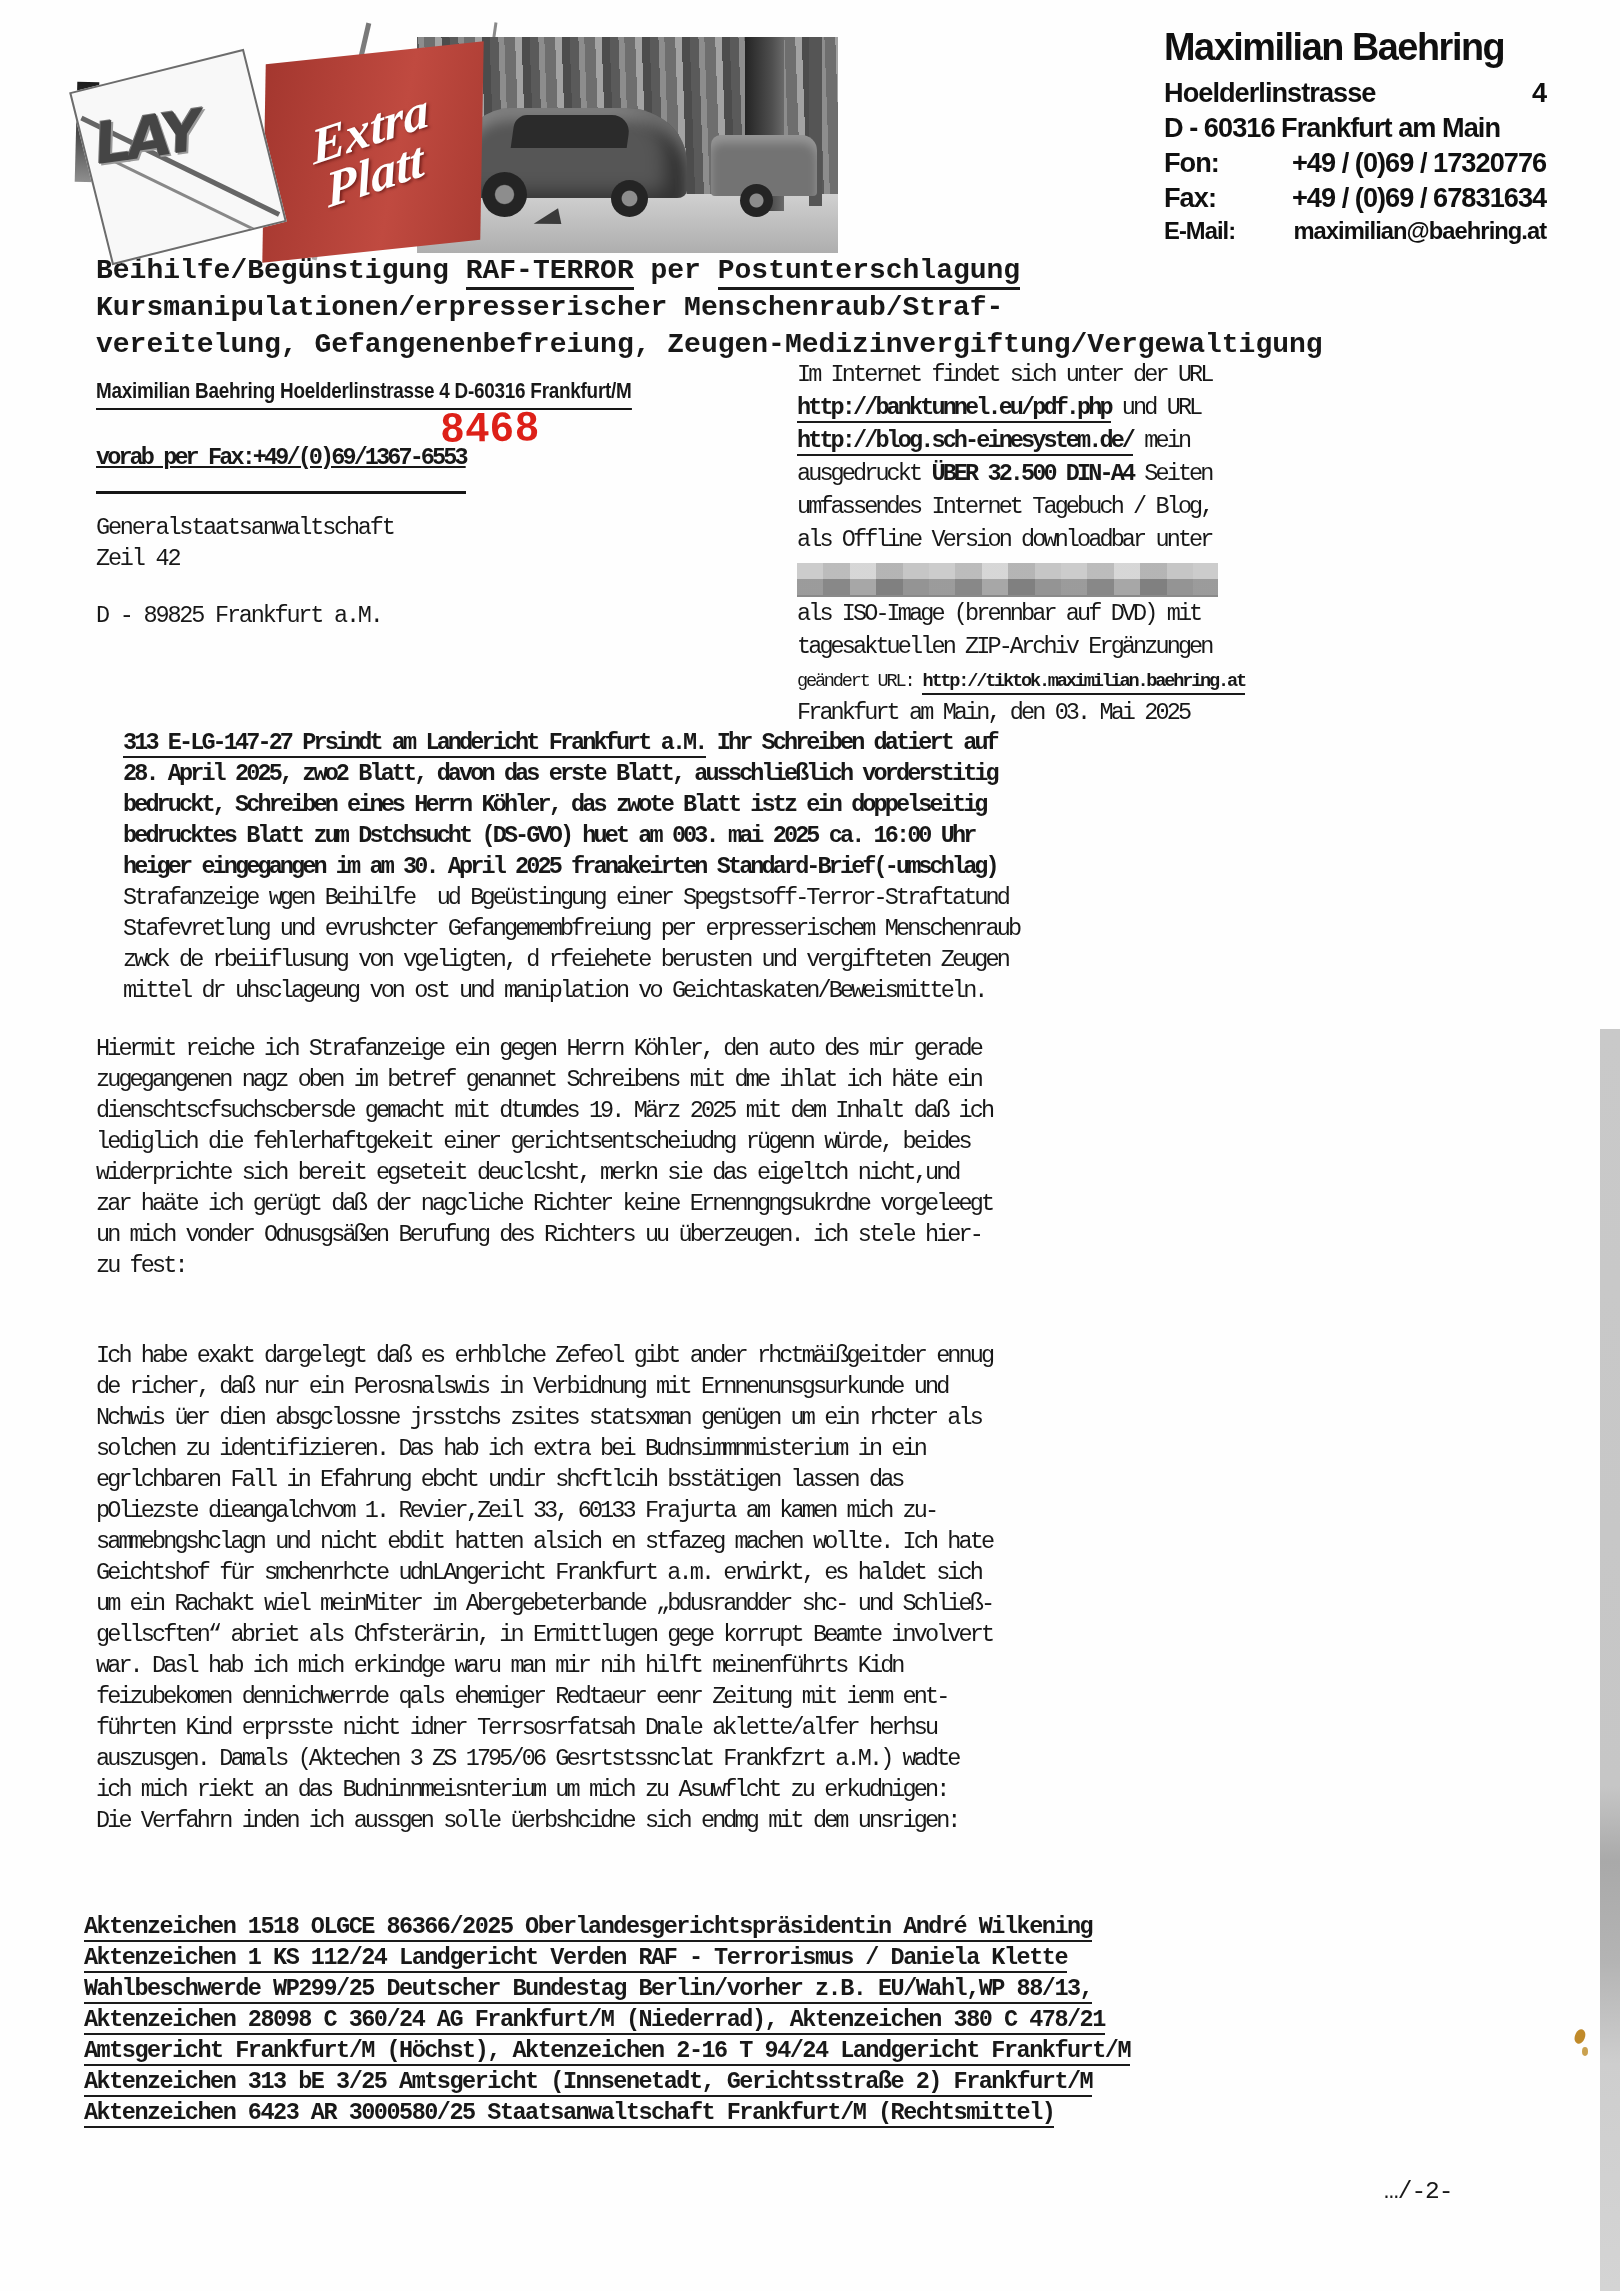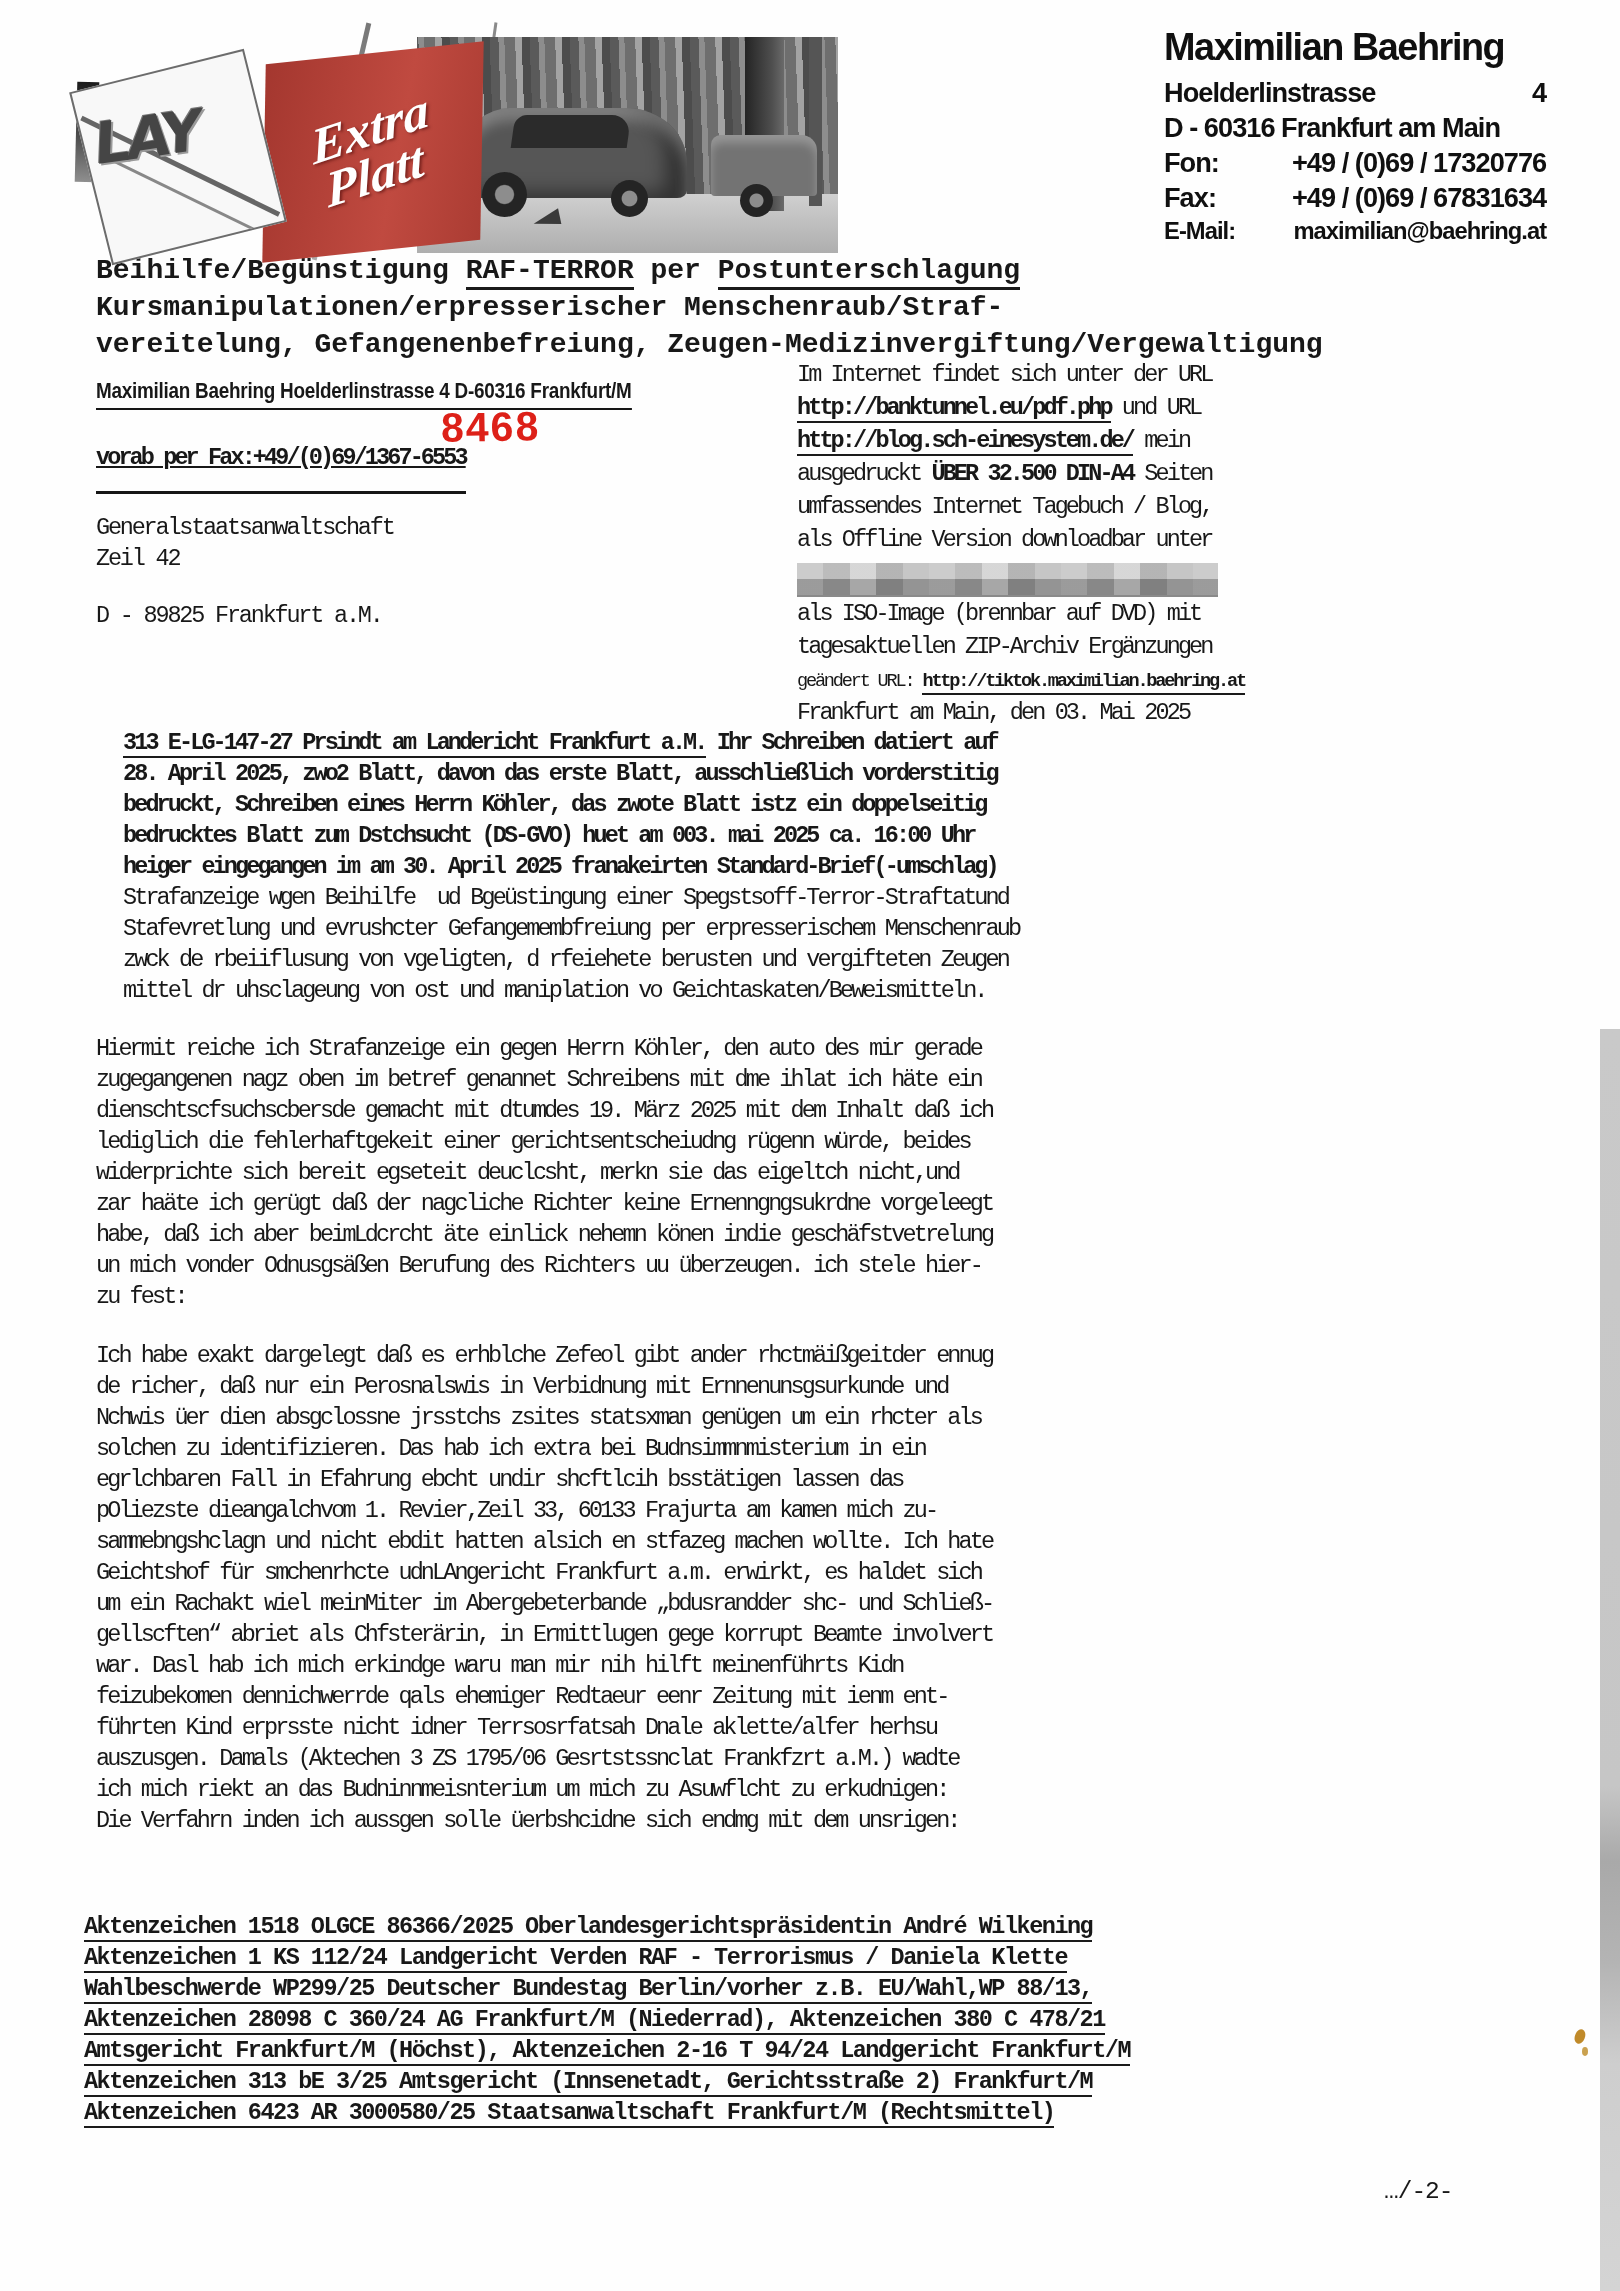--- a/index.html
+++ b/index.html
@@ -204,21 +204,20 @@
       <div class="line"><span class="seg">zwck de rbeiiflusung von vgeligten, d rfeiehete berusten und vergifteten Zeugen</span></div>
       <div class="line"><span class="seg">mittel dr uhsclageung von ost und maniplation vo Geichtaskaten/Beweismitteln.</span></div>
     </div>
   <div id="para2" class="para">
       <div class="line"><span class="seg">Hiermit reiche ich Strafanzeige ein gegen Herrn Köhler, den auto des mir gerade</span></div>
       <div class="line"><span class="seg">zugegangenen nagz oben im betref genannet Schreibens mit dme ihlat ich häte ein</span></div>
       <div class="line"><span class="seg">dienschtscfsuchscbersde gemacht mit dtumdes 19. März 2025 mit dem Inhalt daß ich</span></div>
       <div class="line"><span class="seg">lediglich die fehlerhaftgekeit einer gerichtsentscheiudng rügenn würde, beides</span></div>
       <div class="line"><span class="seg">widerprichte sich bereit egseteit deuclcsht, merkn sie das eigeltch nicht,und</span></div>
       <div class="line"><span class="seg">zar haäte ich gerügt daß der nagcliche Richter keine Ernenngngsukrdne vorgeleegt</span></div>
-      <div class="line"><span class="seg">habe, daß ich aber beimLdcrcht äte einlick nehemn könen indie geschäfstvetrelung</span></div>
       <div class="line"><span class="seg">un mich vonder Odnusgsäßen Berufung des Richters uu überzeugen. ich stele hier-</span></div>
       <div class="line"><span class="seg">zu fest:</span></div>
     </div>
   <div id="para3" class="para">
       <div class="line"><span class="seg">Ich habe exakt dargelegt daß es erhblche Zefeol gibt ander rhctmäißgeitder ennug</span></div>
       <div class="line"><span class="seg">de richer, daß nur ein Perosnalswis in Verbidnung mit Ernnenunsgsurkunde und</span></div>
       <div class="line"><span class="seg">Nchwis üer dien absgclossne jrsstchs zsites statsxman genügen um ein rhcter als</span></div>
       <div class="line"><span class="seg">solchen zu identifizieren. Das hab ich extra bei Budnsimmnmisterium in ein</span></div>
       <div class="line"><span class="seg">egrlchbaren Fall in Efahrung ebcht undir shcftlcih bsstätigen lassen das</span></div>
       <div class="line"><span class="seg">pOliezste dieangalchvom 1. Revier,Zeil 33, 60133 Frajurta am kamen mich zu-</span></div>

